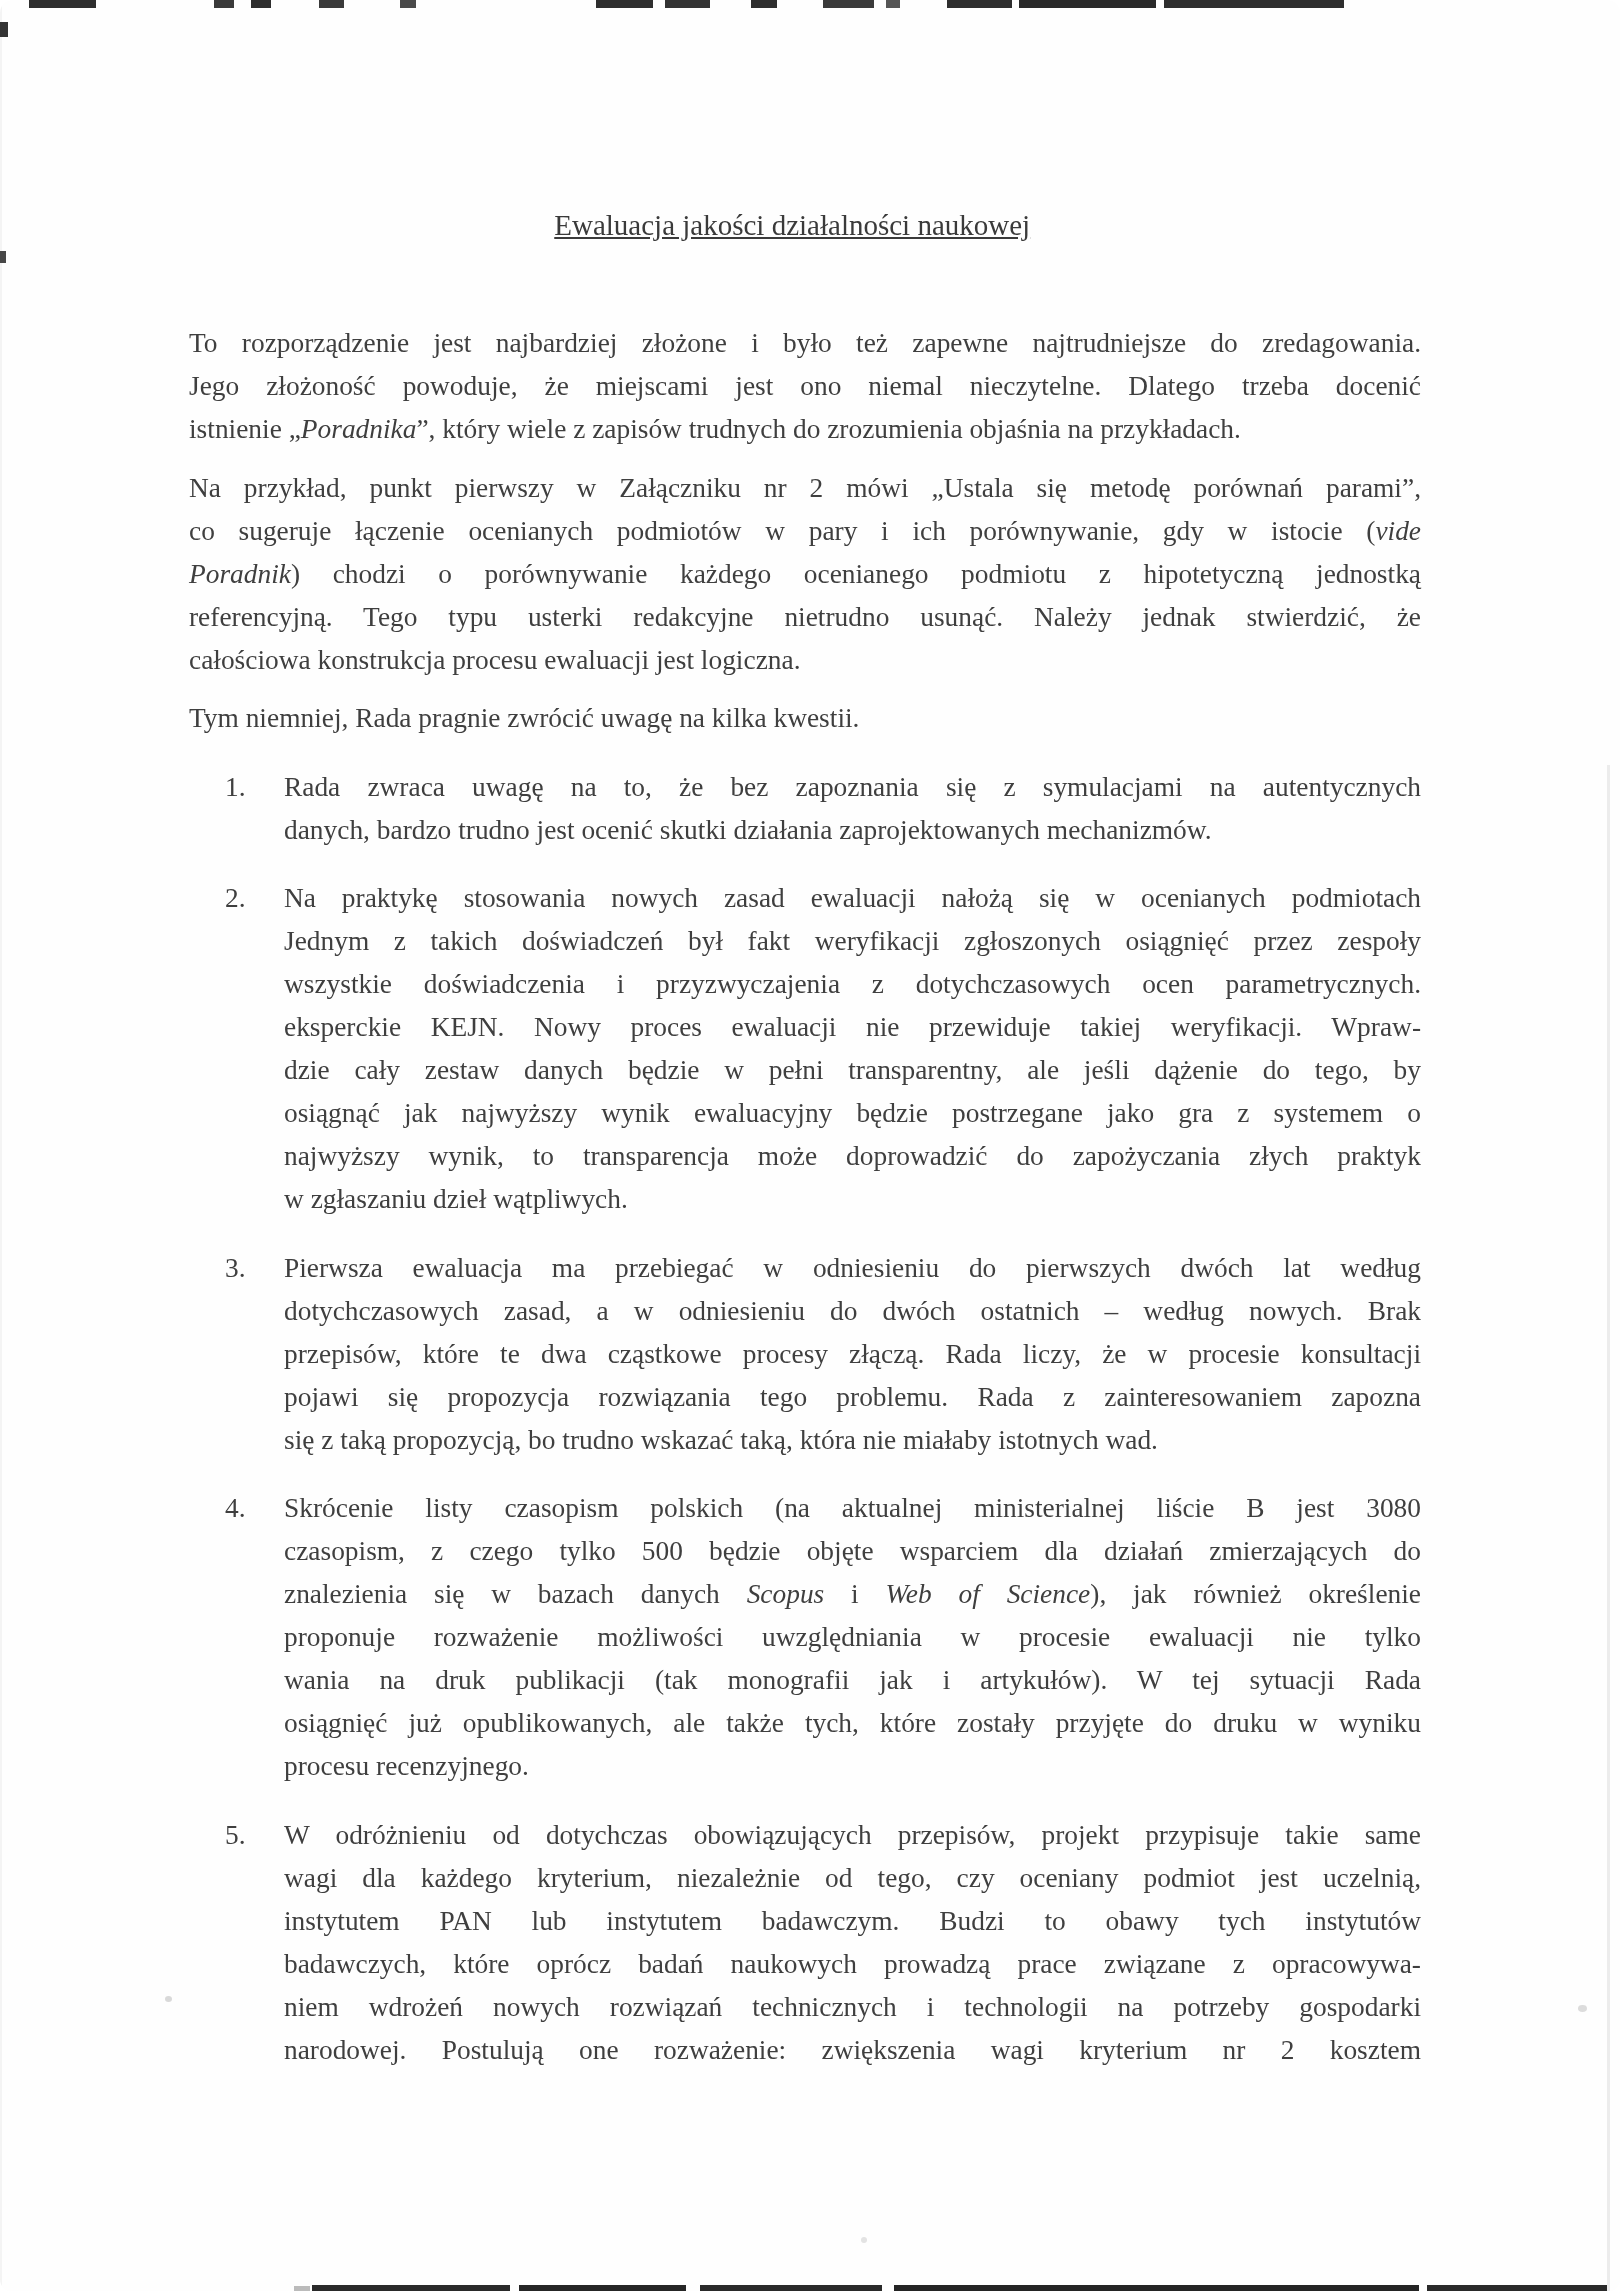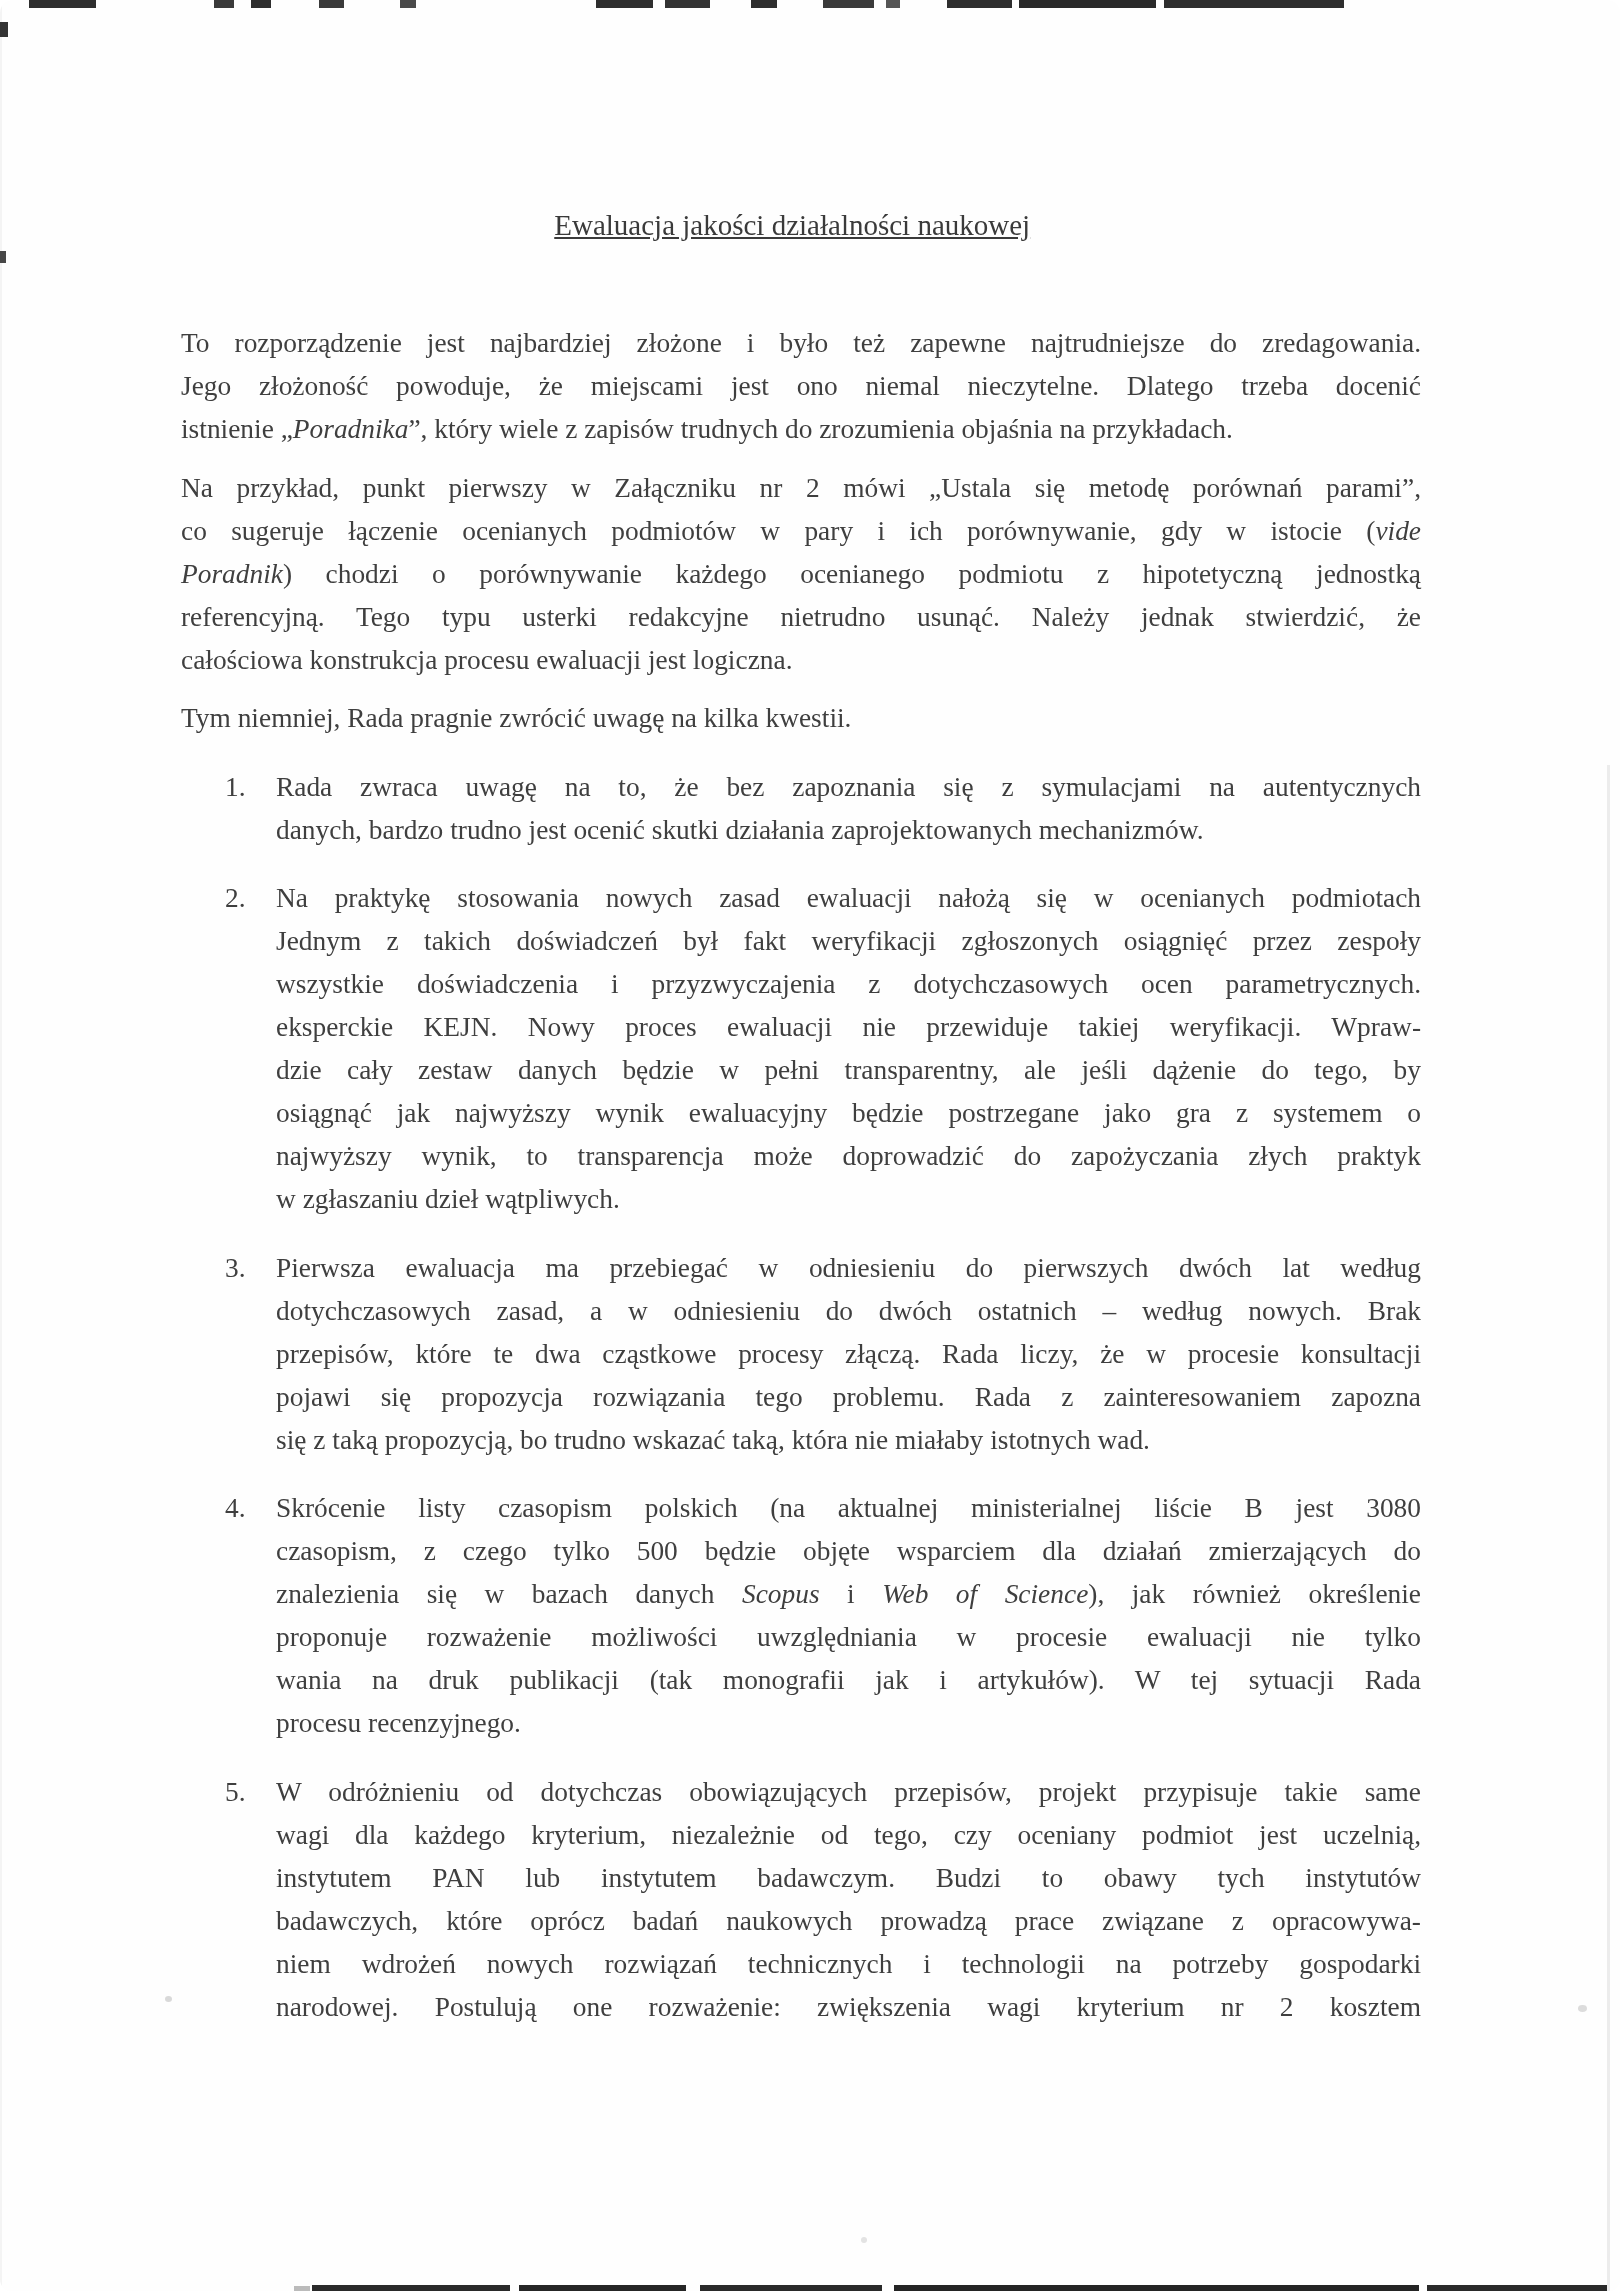--- a/index.html
+++ b/index.html
@@ -25,21 +25,21 @@
     text-align:center;
     font-size:29px;
     color:#3a3a3a;
     text-decoration:underline;
     transform:translateX(-8.8px);
   }
   .paragraph { margin-top:15.7px; }
   .paragraph.first { margin-top:73px; }
   .list-item { margin-top:25.5px; position:relative; padding-left:95px; }
   .list-item .num { position:absolute; left:44px; top:0; }
-  .line { text-align:justify; text-align-last:justify; }
+  .line { text-align:justify; text-align-last:justify;margin-left:8px; }
   .line.endline { text-align-last:left; }
   em { }
   .artifact { position:absolute; }
   .edge-strip { position:absolute; left:0; top:0; width:2px; height:100%; background:#f4f4f4; }
   .right-line { position:absolute; width:2.9px; background:#ececec; }
   .speck { position:absolute; border-radius:50%; }
 </style>
 </head>
 <body>
 
@@ -120,20 +120,21 @@
           <div class="line"><span>pojawi się propozycja rozwiązania tego problemu. Rada z zainteresowaniem zapozna</span></div>
           <div class="line endline"><span>się z taką propozycją, bo trudno wskazać taką, która nie miałaby istotnych wad.</span></div>
         </div>
         <div class="list-item">
           <span class="num">4.</span>
           <div class="line"><span>Skrócenie listy czasopism polskich (na aktualnej ministerialnej liście B jest 3080</span></div>
           <div class="line"><span>czasopism, z czego tylko 500 będzie objęte wsparciem dla działań zmierzających do</span></div>
           <div class="line"><span>znalezienia się w bazach danych </span><em>Scopus</em><span> i </span><em>Web of Science</em><span>), jak również określenie</span></div>
           <div class="line"><span>proponuje rozważenie możliwości uwzględniania w procesie ewaluacji nie tylko</span></div>
           <div class="line"><span>wania na druk publikacji (tak monografii jak i artykułów). W tej sytuacji Rada</span></div>
+          <div class="line"><span>osiągnięć już opublikowanych, ale także tych, które zostały przyjęte do druku w wyniku</span></div>
           <div class="line endline"><span>procesu recenzyjnego.</span></div>
         </div>
         <div class="list-item">
           <span class="num">5.</span>
           <div class="line"><span>W odróżnieniu od dotychczas obowiązujących przepisów, projekt przypisuje takie same</span></div>
           <div class="line"><span>wagi dla każdego kryterium, niezależnie od tego, czy oceniany podmiot jest uczelnią,</span></div>
           <div class="line"><span>instytutem PAN lub instytutem badawczym. Budzi to obawy tych instytutów</span></div>
           <div class="line"><span>badawczych, które oprócz badań naukowych prowadzą prace związane z opracowywa-</span></div>
           <div class="line"><span>niem wdrożeń nowych rozwiązań technicznych i technologii na potrzeby gospodarki</span></div>
           <div class="line"><span>narodowej. Postulują one rozważenie: zwiększenia wagi kryterium nr 2 kosztem</span></div>

